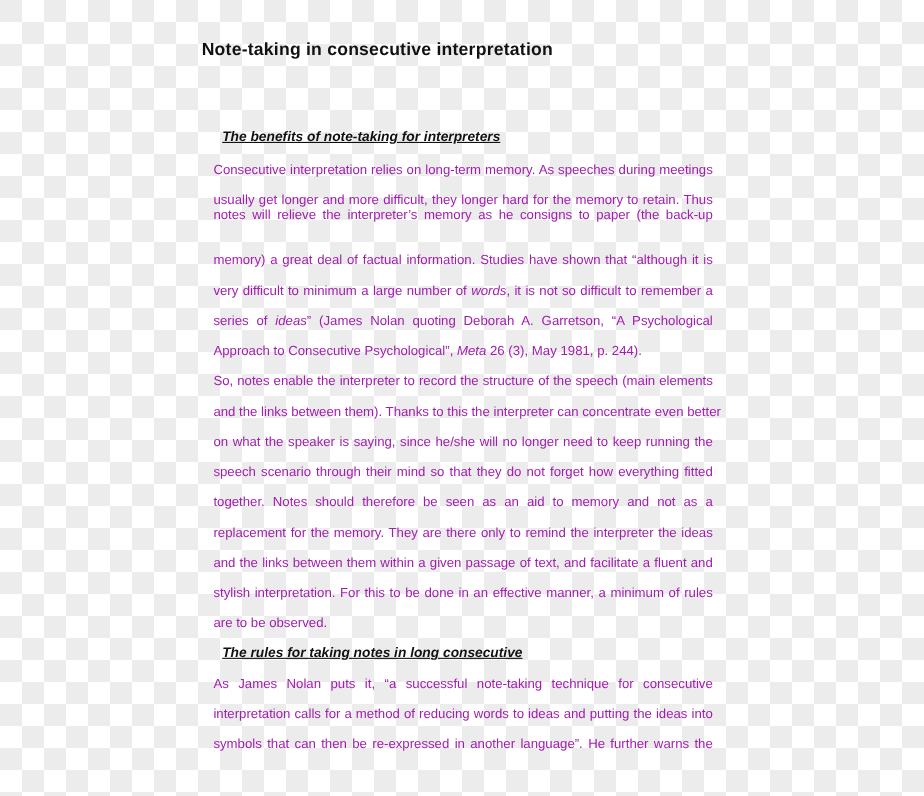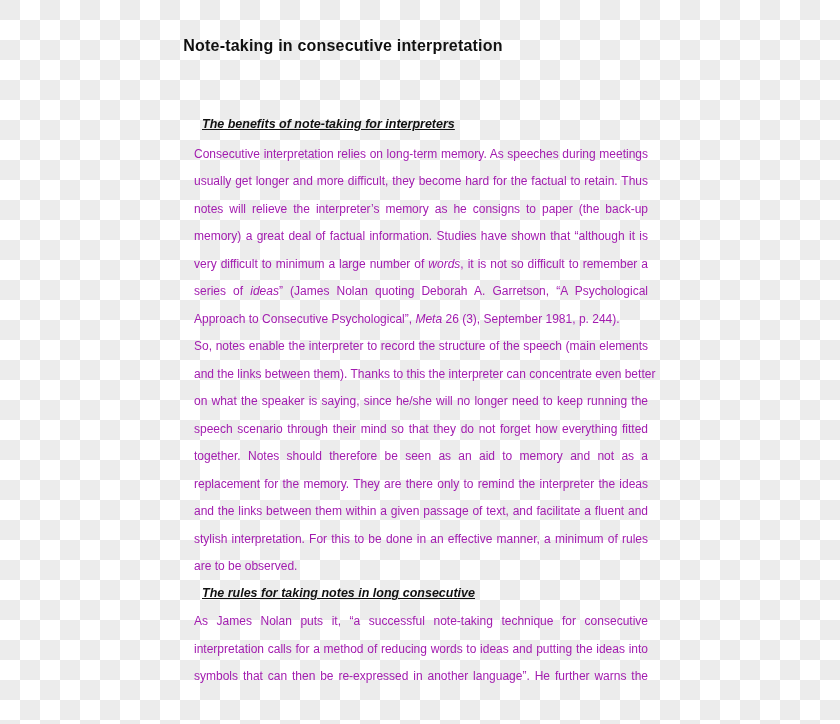--- a/index.html
+++ b/index.html
@@ -33,26 +33,26 @@
 </style>
 </head>
 <body>
 
 <div class="page">
   <div class="title">Note-taking in consecutive interpretation</div>
 
   <div class="section-heading" style="top:117px">The benefits of note-taking for interpreters</div>
 
   <div class="line just" style="top:146px">Consecutive interpretation relies on long-term memory. As speeches during meetings</div>
-  <div class="line just" style="top:173px">usually get longer and more difficult, they become hard for the factual to retain. Thus</div>
-  <div class="line just" style="top:201px">notes will relieve the interpreter’s memory as he consigns to paper (the back-up</div>
+  <div class="line just" style="top:173px">usually get longer and more difficult, they longer hard for the memory to retain. Thus</div>
+  <div class="line just" style="top:187px">notes will relieve the interpreter’s memory as he consigns to paper (the back-up</div>
   <div class="line just" style="top:228px">memory) a great deal of factual information. Studies have shown that “although it is</div>
   <div class="line just" style="top:256px"><span>very difficult to minimum a large number of </span><i>words</i><span>, it is not so difficult to remember a</span></div>
   <div class="line just" style="top:283px"><span>series of </span><i>ideas</i><span>” (James Nolan quoting Deborah A. Garretson, “A Psychological</span></div>
-  <div class="line" style="top:311px"><span>Approach to Consecutive Psychological”, </span><i>Meta</i><span> 26 (3), September 1981, p. 244).</span></div>
+  <div class="line" style="top:311px"><span>Approach to Consecutive Psychological”, </span><i>Meta</i><span> 26 (3), May 1981, p. 244).</span></div>
   <div class="line just" style="top:338px">So, notes enable the interpreter to record the structure of the speech (main elements</div>
   <div class="line just" style="top:366px">and the links between them). Thanks to this the interpreter can concentrate even better</div>
   <div class="line just" style="top:393px">on what the speaker is saying, since he/she will no longer need to keep running the</div>
   <div class="line just" style="top:421px">speech scenario through their mind so that they do not forget how everything fitted</div>
   <div class="line just" style="top:448px">together. Notes should therefore be seen as an aid to memory and not as a</div>
   <div class="line just" style="top:476px">replacement for the memory. They are there only to remind the interpreter the ideas</div>
   <div class="line just" style="top:503px">and the links between them within a given passage of text, and facilitate a fluent and</div>
   <div class="line just" style="top:531px">stylish interpretation. For this to be done in an effective manner, a minimum of rules</div>
   <div class="line" style="top:558px">are to be observed.</div>
 

